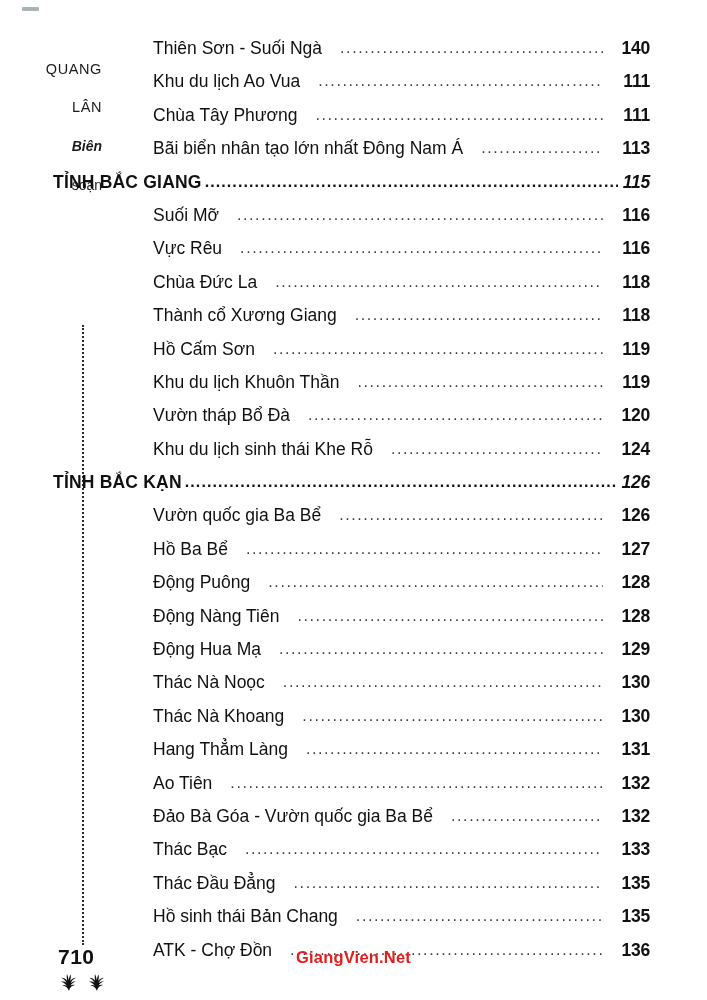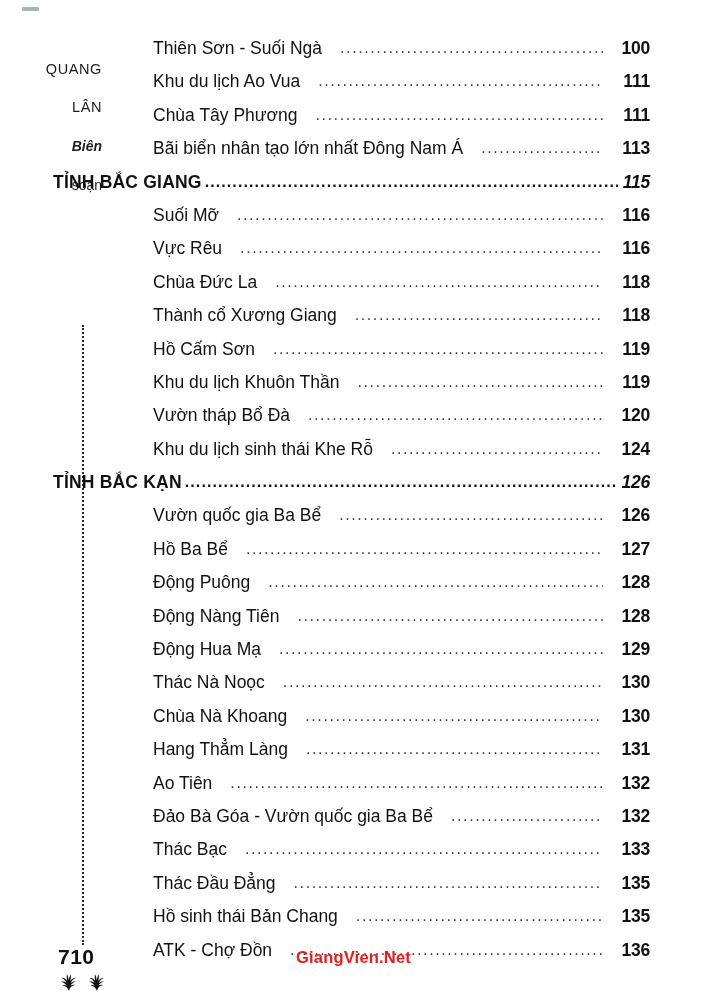--- a/index.html
+++ b/index.html
@@ -200,21 +200,21 @@
     <span class="ln ital">Biên</span>
     <span class="ln ital2">soạn</span>
   </div>
 
   <div class="gutter-rule"></div>
 
   <div class="toc" id="toc-list">
       <div class="toc-row entry">
         <span class="label">Thiên Sơn - Suối Ngà</span>
         <span class="leader"></span>
-        <span class="pageno">100</span>
+        <span class="pageno">140</span>
       </div>
       <div class="toc-row entry">
         <span class="label">Khu du lịch Ao Vua</span>
         <span class="leader"></span>
         <span class="pageno">111</span>
       </div>
       <div class="toc-row entry">
         <span class="label">Chùa Tây Phương</span>
         <span class="leader"></span>
         <span class="pageno">111</span>
@@ -298,21 +298,21 @@
         <span class="label">Động Hua Mạ</span>
         <span class="leader"></span>
         <span class="pageno">129</span>
       </div>
       <div class="toc-row entry">
         <span class="label">Thác Nà Noọc</span>
         <span class="leader"></span>
         <span class="pageno">130</span>
       </div>
       <div class="toc-row entry">
-        <span class="label">Chùa Nà Khoang</span>
+        <span class="label">Thác Nà Khoang</span>
         <span class="leader"></span>
         <span class="pageno">130</span>
       </div>
       <div class="toc-row entry">
         <span class="label">Hang Thẳm Làng</span>
         <span class="leader"></span>
         <span class="pageno">131</span>
       </div>
       <div class="toc-row entry">
         <span class="label">Ao Tiên</span>

